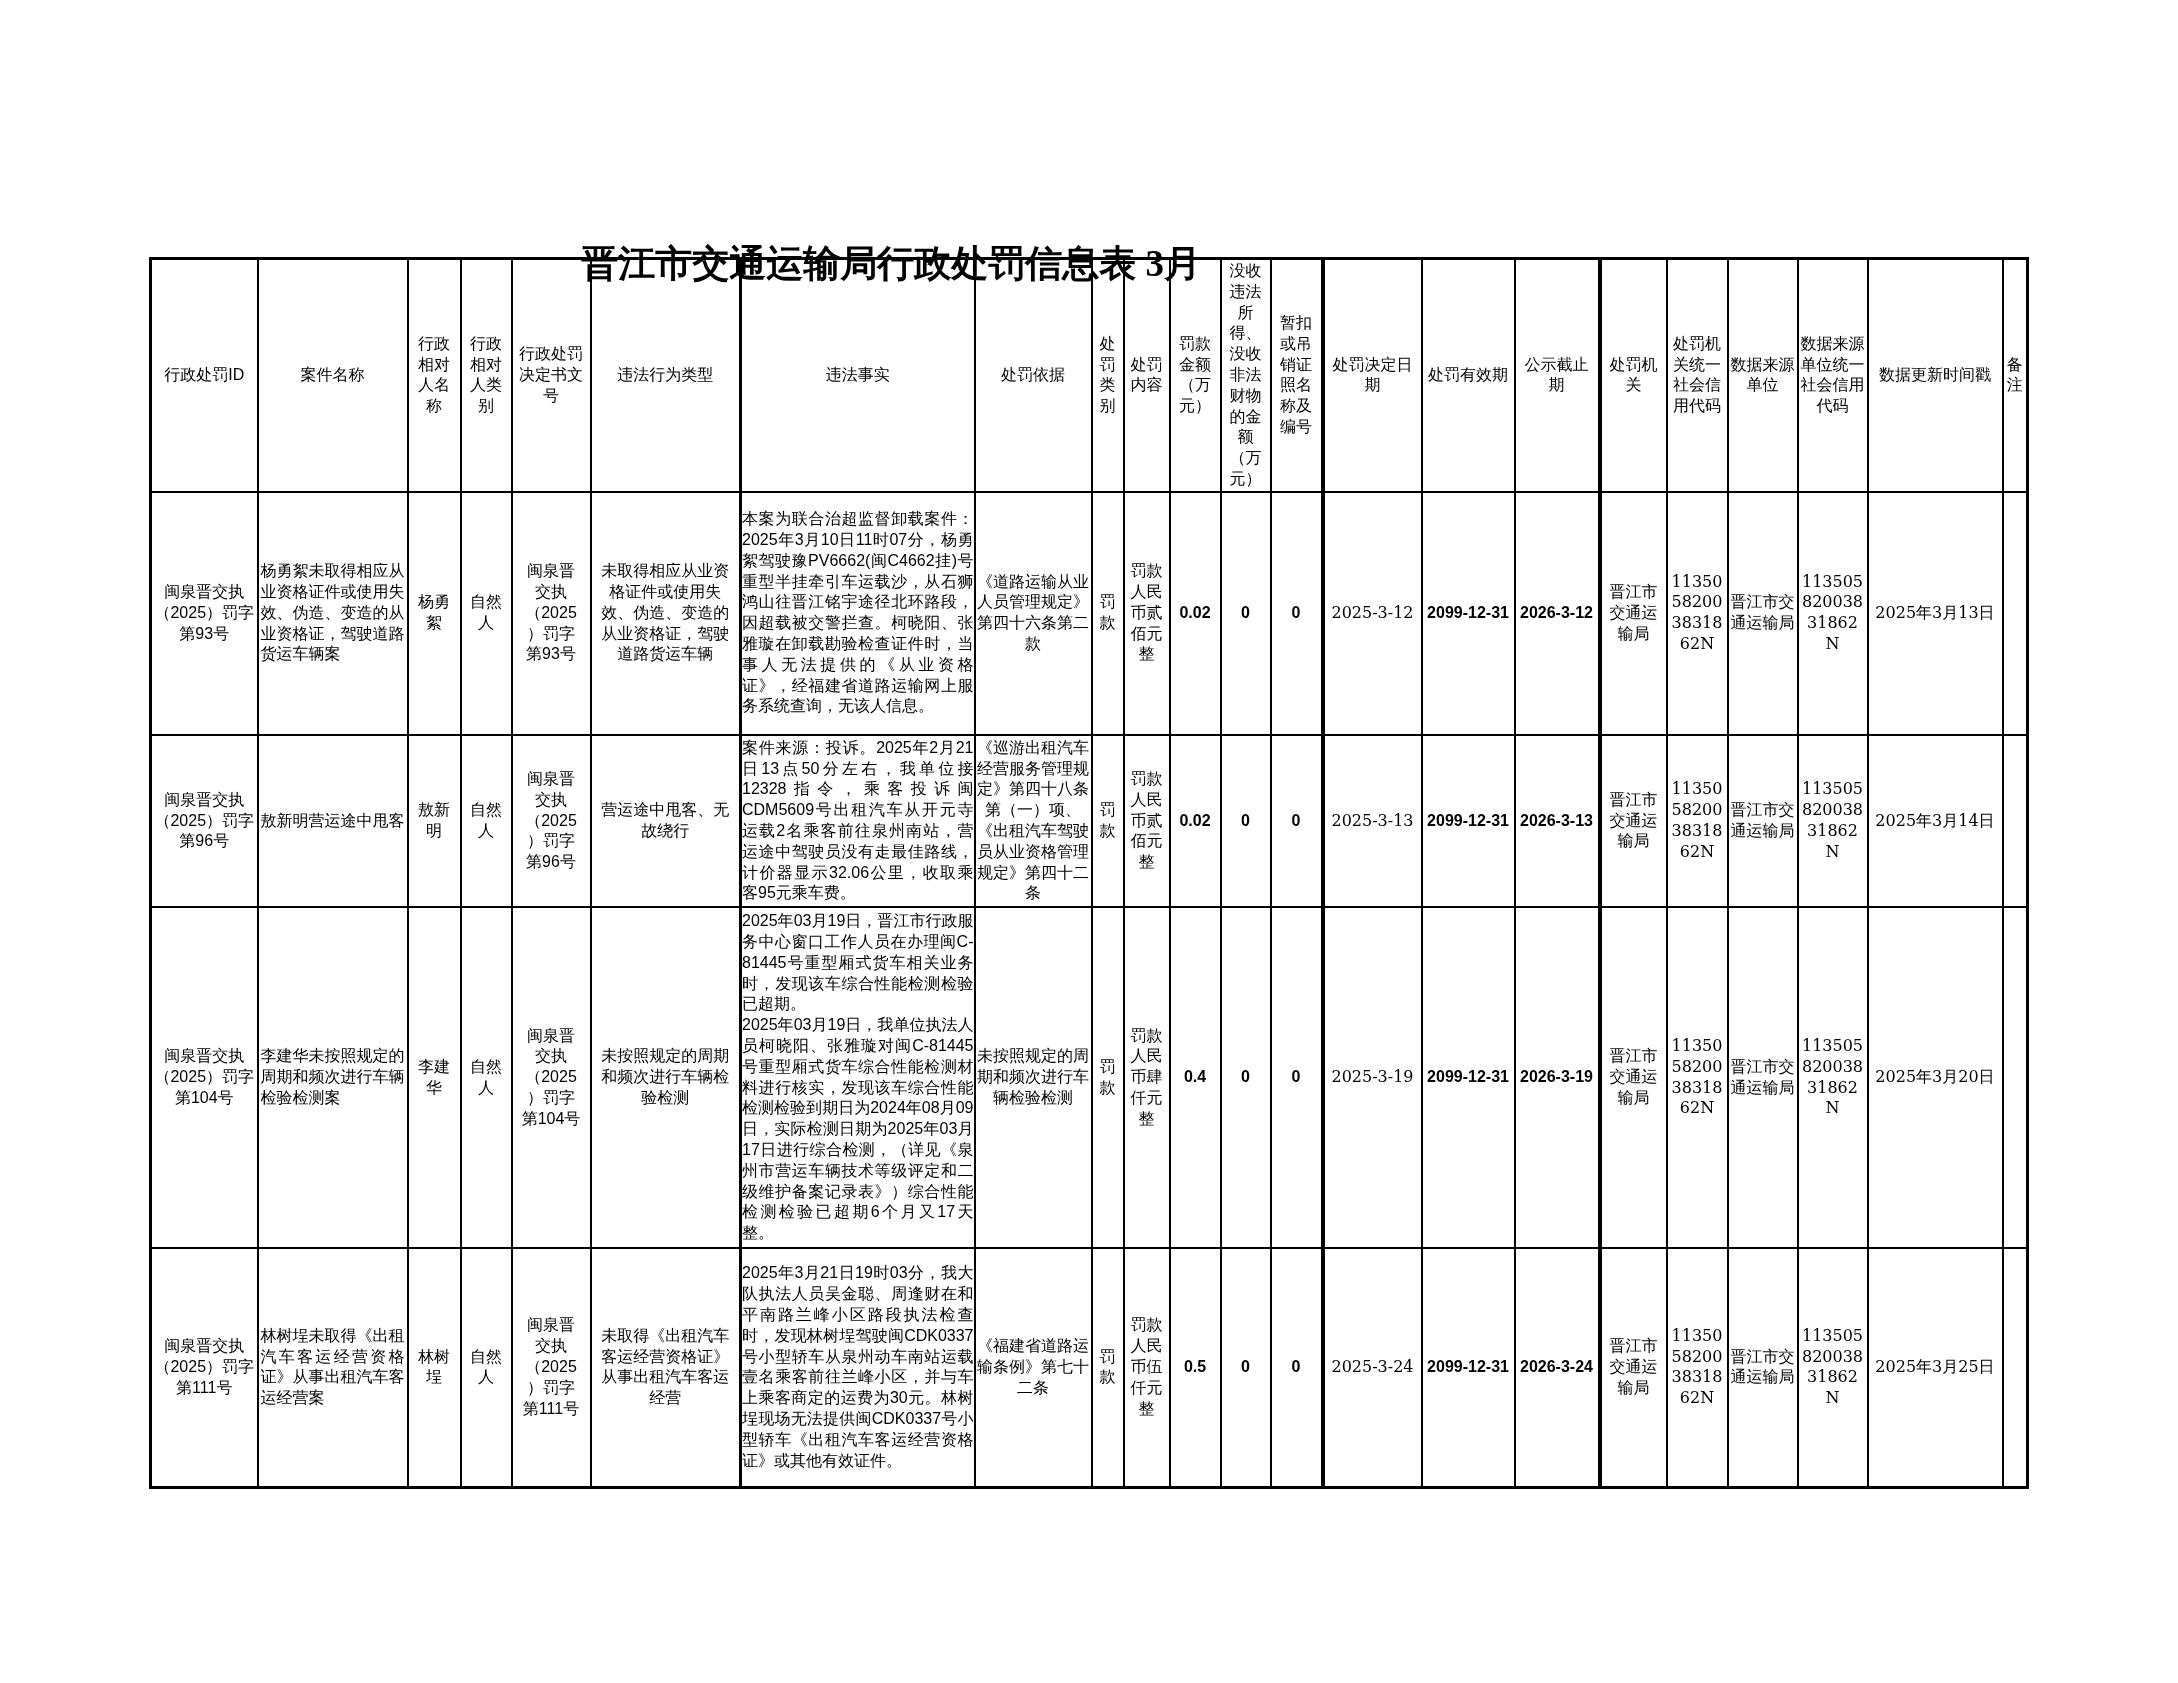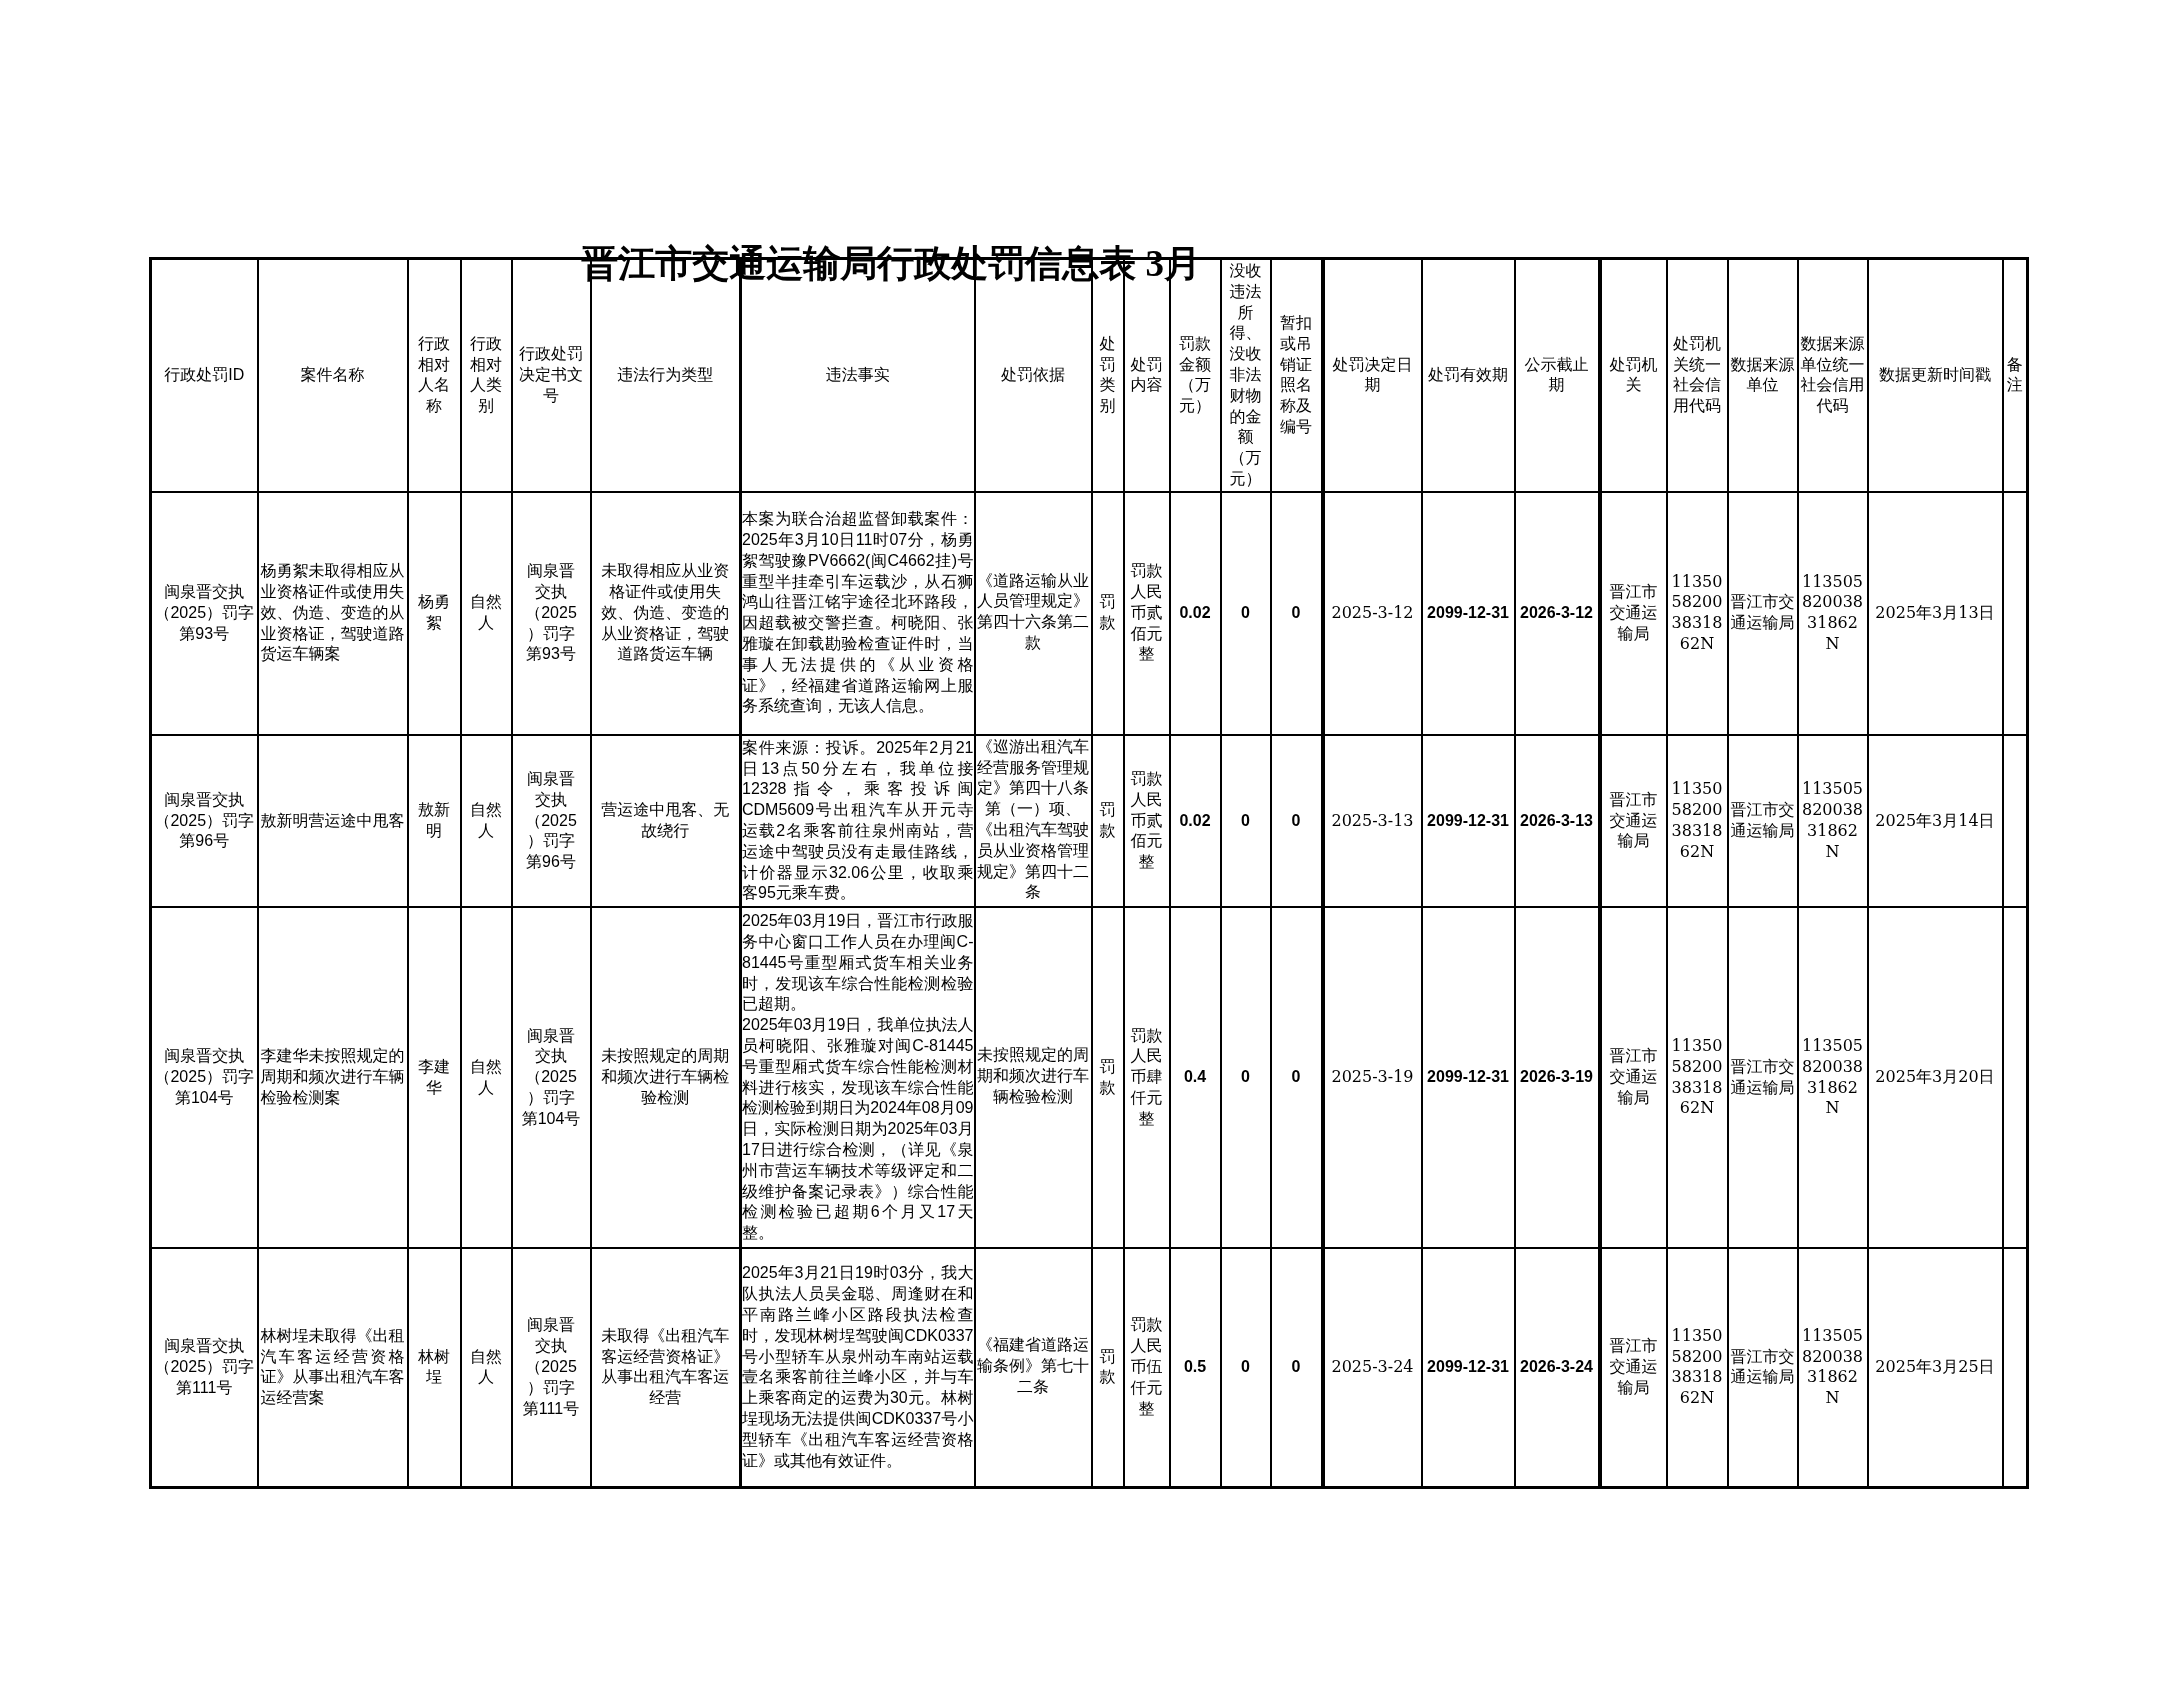--- a/index.html
+++ b/index.html
@@ -12,21 +12,21 @@
             width:1879px;border:3px solid #000;}
   .tbl th,.tbl td{border:2px solid #000;vertical-align:middle;text-align:center;
                   font-size:16px;line-height:1.3;font-weight:400;padding:1px 2px;
                   overflow:hidden;word-wrap:break-word;}
   
   .tbl td:nth-child(2){text-align:justify;text-justify:inter-ideograph;border-radius:27px;}
   .tbl td:nth-child(3){padding:15px 7px;}
   .tbl td:nth-child(5){padding:1px 8px;}
   .tbl td:nth-child(7){text-align:justify;text-justify:inter-ideograph;
                        white-space:pre-line;padding:2px 0;}
-  .tbl td:nth-child(8){padding:1px 0;font-family:Liberation Mono, monospace;}
+  .tbl td:nth-child(8){padding:1px 0;}
   .tbl td:nth-child(11),.tbl td:nth-child(12),.tbl td:nth-child(13),
   .tbl td:nth-child(15),.tbl td:nth-child(16){font-weight:700;}
   .tbl td:nth-child(14),.tbl td:nth-child(18),.tbl td:nth-child(20),
   .tbl td:nth-child(21){font-family:"DejaVu Serif","Liberation Serif",serif;}
   .tbl td:nth-child(18),.tbl td:nth-child(20){word-break:break-all;}
   
   .tbl th:nth-child(7),.tbl td:nth-child(7){border-left-width:3px;}
   .tbl th:nth-child(14),.tbl td:nth-child(14){border-left-width:4px;border-radius:12px;}
   .tbl th:nth-child(17),.tbl td:nth-child(17){border-left-width:4px;}
 </style>

